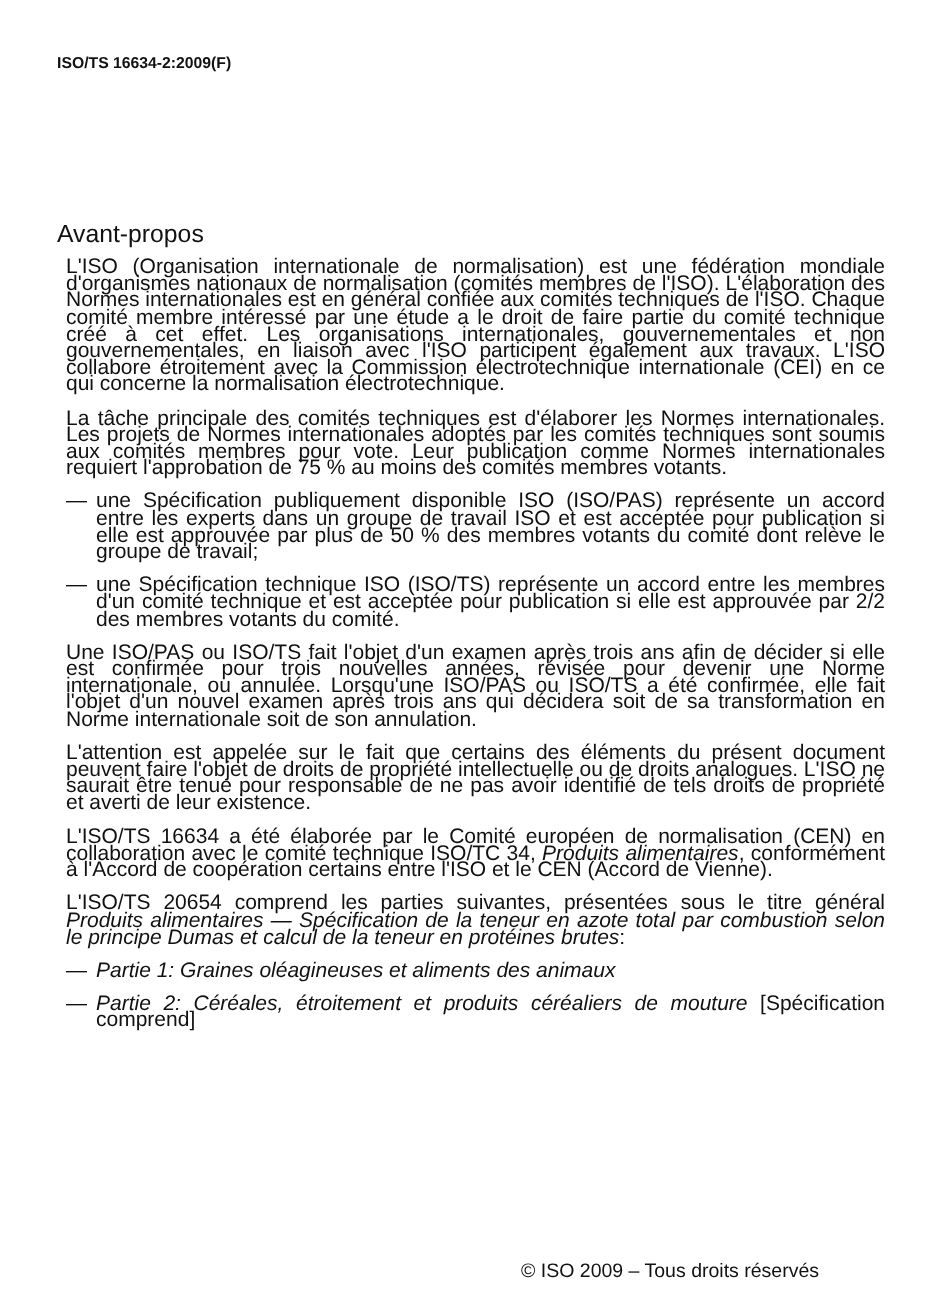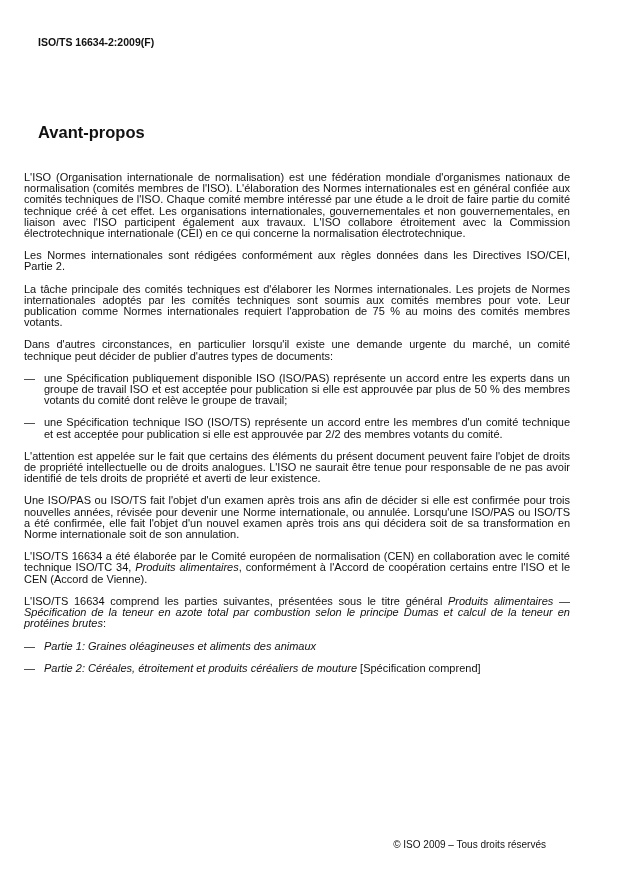--- a/index.html
+++ b/index.html
@@ -1,51 +1,49 @@
 <!DOCTYPE html>
 <html><head>
   <meta charset="utf-8">
   <style>
     html, body { margin: 0; padding: 0; background: #ffffff; }
     body { width: 619px; height: 877px; position: relative; overflow: hidden;
       font-family: "Liberation Sans", sans-serif; color: #111; }
     .hdr { position: absolute; left: 38px; top: 36px; font-size: 10.5px; font-weight: bold; text-align: right; }
-    .h1 { position: absolute; left: 38px; top: 123px; font-size: 16.5px; font-weight: bold; }
-    .body { position: absolute; left: 24px; top: 172px; width: 546px; font-size: 11px; line-height: 11.2px; }
+    .h1 { position: absolute; left: 38px; top: 147px; font-size: 16.5px; font-weight: normal; }
+    .body { position: absolute; left: 44px; top: 172px; width: 546px; font-size: 14px; line-height: 11.2px; }
     .body p { margin: 0 0 11px 0; text-align: justify; }
     .li { display: flex; margin: 0 0 11px 0; }
     .li .dash { width: 20px; flex: 0 0 20px; }
     .li .txt { flex: 1; text-align: justify; }
     i { font-style: italic; }
     .foot-l { position: absolute; left: 38px; top: 838px; font-size: 9px; margin-top: 48px; }
-    .foot-r { position: absolute; right: 73px; top: 839px; font-size: 10px; }
+    .foot-r { position: absolute; right: 73px; top: 839px; font-size: 13px; }
   </style>
 </head>
 <body>
 
 <div class="hdr">ISO/TS 16634-2:2009(F)</div>
 <div class="h1">Avant-propos</div>
 
 <div class="body">
   <p>L'ISO (Organisation internationale de normalisation) est une fédération mondiale d'organismes nationaux de normalisation (comités membres de l'ISO). L'élaboration des Normes internationales est en général confiée aux comités techniques de l'ISO. Chaque comité membre intéressé par une étude a le droit de faire partie du comité technique créé à cet effet. Les organisations internationales, gouvernementales et non gouvernementales, en liaison avec l'ISO participent également aux travaux. L'ISO collabore étroitement avec la Commission électrotechnique internationale (CEI) en ce qui concerne la normalisation électrotechnique.</p>
-  <p>Les Normes internationales sont rédigées conformément aux règles données dans les Directives ISO/CEI, Partie 2.</p>
   <p>La tâche principale des comités techniques est d'élaborer les Normes internationales. Les projets de Normes internationales adoptés par les comités techniques sont soumis aux comités membres pour vote. Leur publication comme Normes internationales requiert l'approbation de 75 % au moins des comités membres votants.</p>
-  <p>Dans d'autres circonstances, en particulier lorsqu'il existe une demande urgente du marché, un comité technique peut décider de publier d'autres types de documents:</p>
   <div class="li">
     <span class="dash">—</span>
     <span class="txt">une Spécification publiquement disponible ISO (ISO/PAS) représente un accord entre les experts dans un groupe de travail ISO et est acceptée pour publication si elle est approuvée par plus de 50 % des membres votants du comité dont relève le groupe de travail;</span>
   </div>
   <div class="li">
     <span class="dash">—</span>
     <span class="txt">une Spécification technique ISO (ISO/TS) représente un accord entre les membres d'un comité technique et est acceptée pour publication si elle est approuvée par 2/2 des membres votants du comité.</span>
   </div>
+  <p>Une ISO/PAS ou ISO/TS fait l'objet d'un examen après trois ans afin de décider si elle est confirmée pour trois nouvelles années, révisée pour devenir une Norme internationale, ou annulée. Lorsqu'une ISO/PAS ou ISO/TS a été confirmée, elle fait l'objet d'un nouvel examen après trois ans qui décidera soit de sa transformation en Norme internationale soit de son annulation.</p>
   <p>L'attention est appelée sur le fait que certains des éléments du présent document peuvent faire l'objet de droits de propriété intellectuelle ou de droits analogues. L'ISO ne saurait être tenue pour responsable de ne pas avoir identifié de tels droits de propriété et averti de leur existence.</p>
-  <p>Une ISO/PAS ou ISO/TS fait l'objet d'un examen après trois ans afin de décider si elle est confirmée pour trois nouvelles années, révisée pour devenir une Norme internationale, ou annulée. Lorsqu'une ISO/PAS ou ISO/TS a été confirmée, elle fait l'objet d'un nouvel examen après trois ans qui décidera soit de sa transformation en Norme internationale soit de son annulation.</p>
   <p><span>L'ISO/TS 16634 a été élaborée par le Comité européen de normalisation (CEN) en collaboration avec le comité technique ISO/TC 34, </span><i>Produits alimentaires</i><span>, conformément à l'Accord de coopération certains entre l'ISO et le CEN (Accord de Vienne).</span></p>
-  <p><span>L'ISO/TS 16634 comprend les parties suivantes, présentées sous le titre général </span><i>Produits alimentaires — Spécification de la teneur en azote total par combustion selon le principe Dumas et calcul de la teneur en protéines brutes</i><span>:</span></p>
+  <p><span>L'ISO/TS 20654 comprend les parties suivantes, présentées sous le titre général </span><i>Produits alimentaires — Spécification de la teneur en azote total par combustion selon le principe Dumas et calcul de la teneur en protéines brutes</i><span>:</span></p>
   <div class="li">
     <span class="dash">—</span>
     <span class="txt"><i>Partie 1: Graines oléagineuses et aliments des animaux</i><span></span></span>
   </div>
   <div class="li">
     <span class="dash">—</span>
     <span class="txt"><i>Partie 2: Céréales, étroitement et produits céréaliers de mouture</i><span> [Spécification comprend]</span></span>
   </div>
 </div>
 

